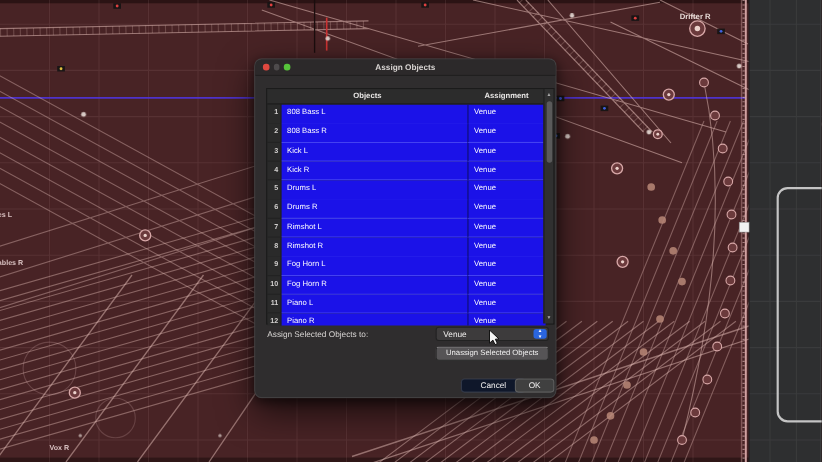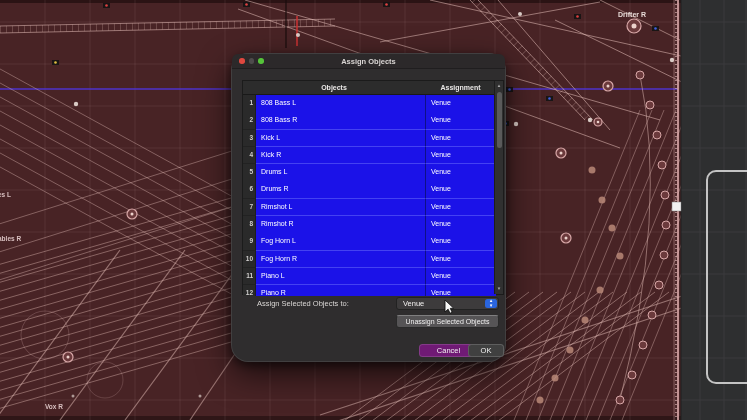--- a/index.html
+++ b/index.html
@@ -3,21 +3,21 @@
 <meta charset="utf-8">
 <style>
   html,body{margin:0;padding:0;background:#1b1b1c;}
   #stage{position:relative;width:747px;height:420px;overflow:hidden;
          font-family:"Liberation Sans",sans-serif;background:#482325;}
   svg{display:block;}
   #bg-svg{position:absolute;left:0;top:0;z-index:0;}
 
   
   .dialog{position:absolute;left:231px;top:53px;width:275px;height:309px;
-          background:#2f2d2e;border-radius:17px;z-index:10;
+          background:#2f2d2e;border-radius:7px;z-index:10;
           border:1px solid rgba(255,255,255,0.09);box-sizing:border-box;
           box-shadow:0 12px 32px rgba(0,0,0,.65),0 3px 10px rgba(0,0,0,.5);}
   .titlebar{position:absolute;left:0;top:0;right:0;height:14px;
             background:#2c292a;border-radius:6px 6px 0 0;
             border-bottom:1px solid #201e1f;}
   .title{position:absolute;left:0;right:0;top:0;height:14px;line-height:15px;
          text-align:center;font-size:7.5px;font-weight:bold;color:#d9d5d3;}
   .lights{position:absolute;left:7px;top:4px;display:flex;gap:4px;}
   .light{width:5.5px;height:5.5px;border-radius:50%;}
   .light.close{background:#e0483f;}
@@ -44,34 +44,34 @@
            border-left:1px solid #1d1d1d;box-sizing:border-box;}
   .vscroll .arrow{position:absolute;left:0;width:8px;text-align:center;
                   font-size:4.5px;color:#a9a9a9;line-height:6px;}
   .vscroll .arrow.up{top:2px;}
   .vscroll .arrow.down{bottom:2px;}
   .vscroll .thumb{position:absolute;left:1.5px;top:11px;width:5px;height:56px;
                   background:#5a5a5a;border-radius:3px;}
 
   
   .assign-label{position:absolute;left:11px;top:243px;height:13px;line-height:13px;
-                font-size:7.5px;color:#d9d6d4;margin-left:14px;}
+                font-size:7.5px;color:#d9d6d4;}
   .dropdown{position:absolute;left:164px;top:243px;width:103px;height:13px;
             background:#3d3b3c;border:1px solid #222;border-radius:3px;box-sizing:border-box;}
   .dropdown .val{position:absolute;left:6px;top:0;line-height:11.5px;font-size:7.5px;color:#f2f0ef;}
   .stepper{position:absolute;right:1px;top:1px;bottom:1px;width:12px;background:#2a65de;
            border-radius:2.5px;display:flex;flex-direction:column;align-items:center;
            justify-content:center;color:#fff;}
   .stepper span{font-size:4.2px;line-height:4.2px;}
   .btn{position:absolute;box-sizing:border-box;text-align:center;color:#f1f0f0;
        border-radius:3.5px;font-size:7.5px;}
   .unassign{left:164px;top:261px;width:103px;height:13px;line-height:12px;
             background:#565456;border:1px solid #2a2a2a;border-top-color:rgba(255,255,255,.25);
             font-size:7px;border-radius:3px;}
-  .cancel{left:187px;top:290px;width:59px;height:13px;line-height:12.5px;background:#701a75;
+  .cancel{left:187px;top:290px;width:59px;height:13px;line-height:12.5px;background:#0f172a;
           border:1px solid rgba(255,255,255,.14);}
   .ok{left:236px;top:290px;width:36px;height:13px;line-height:12.5px;background:#404040;
       border:1px solid rgba(255,255,255,.16);}
 
   
   #cursor{position:absolute;left:444px;top:300px;z-index:30;}
 </style>
 </head>
 <body>
 

